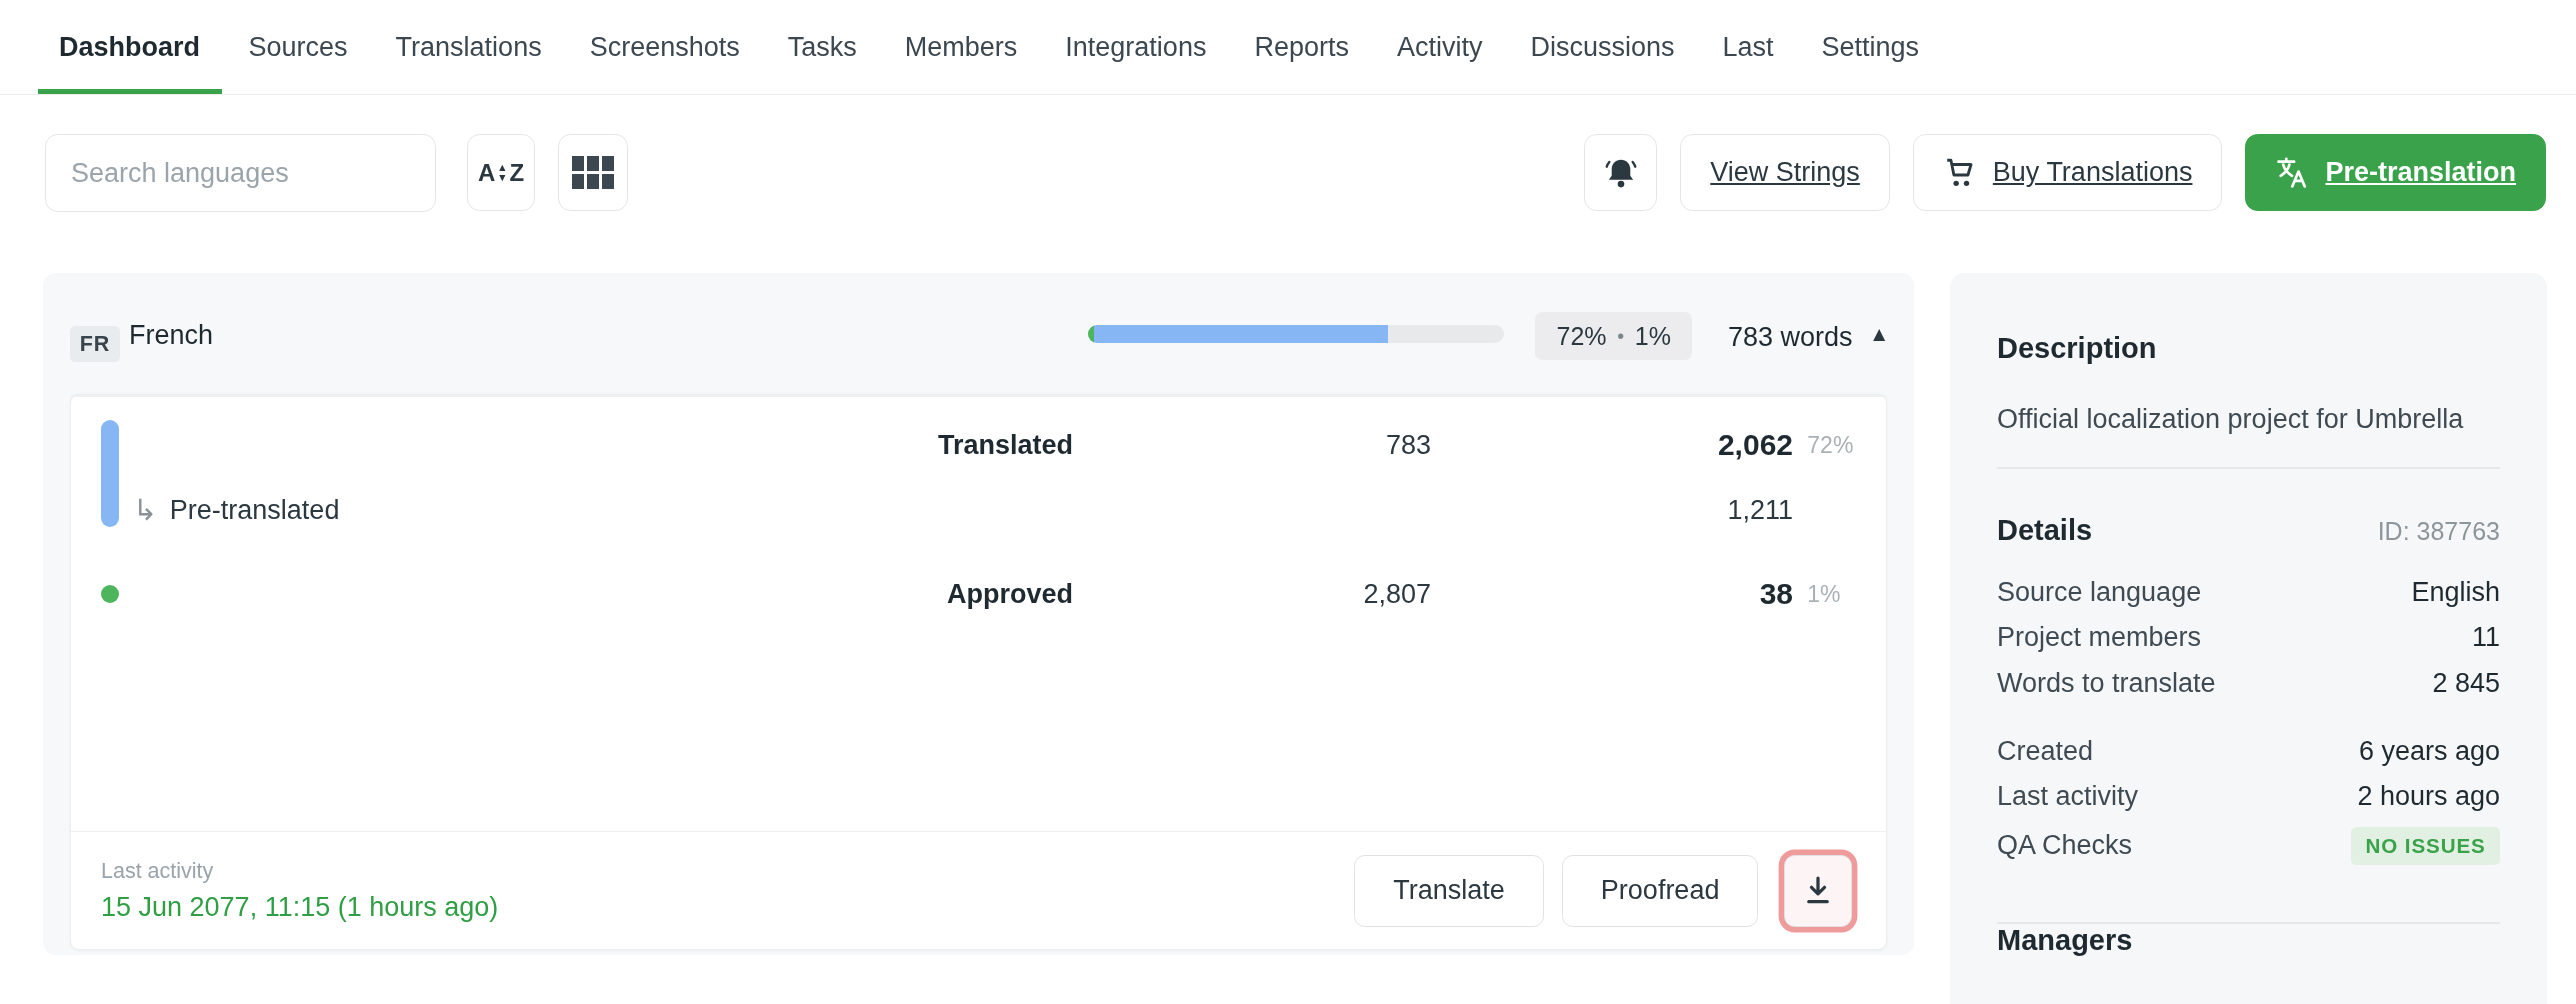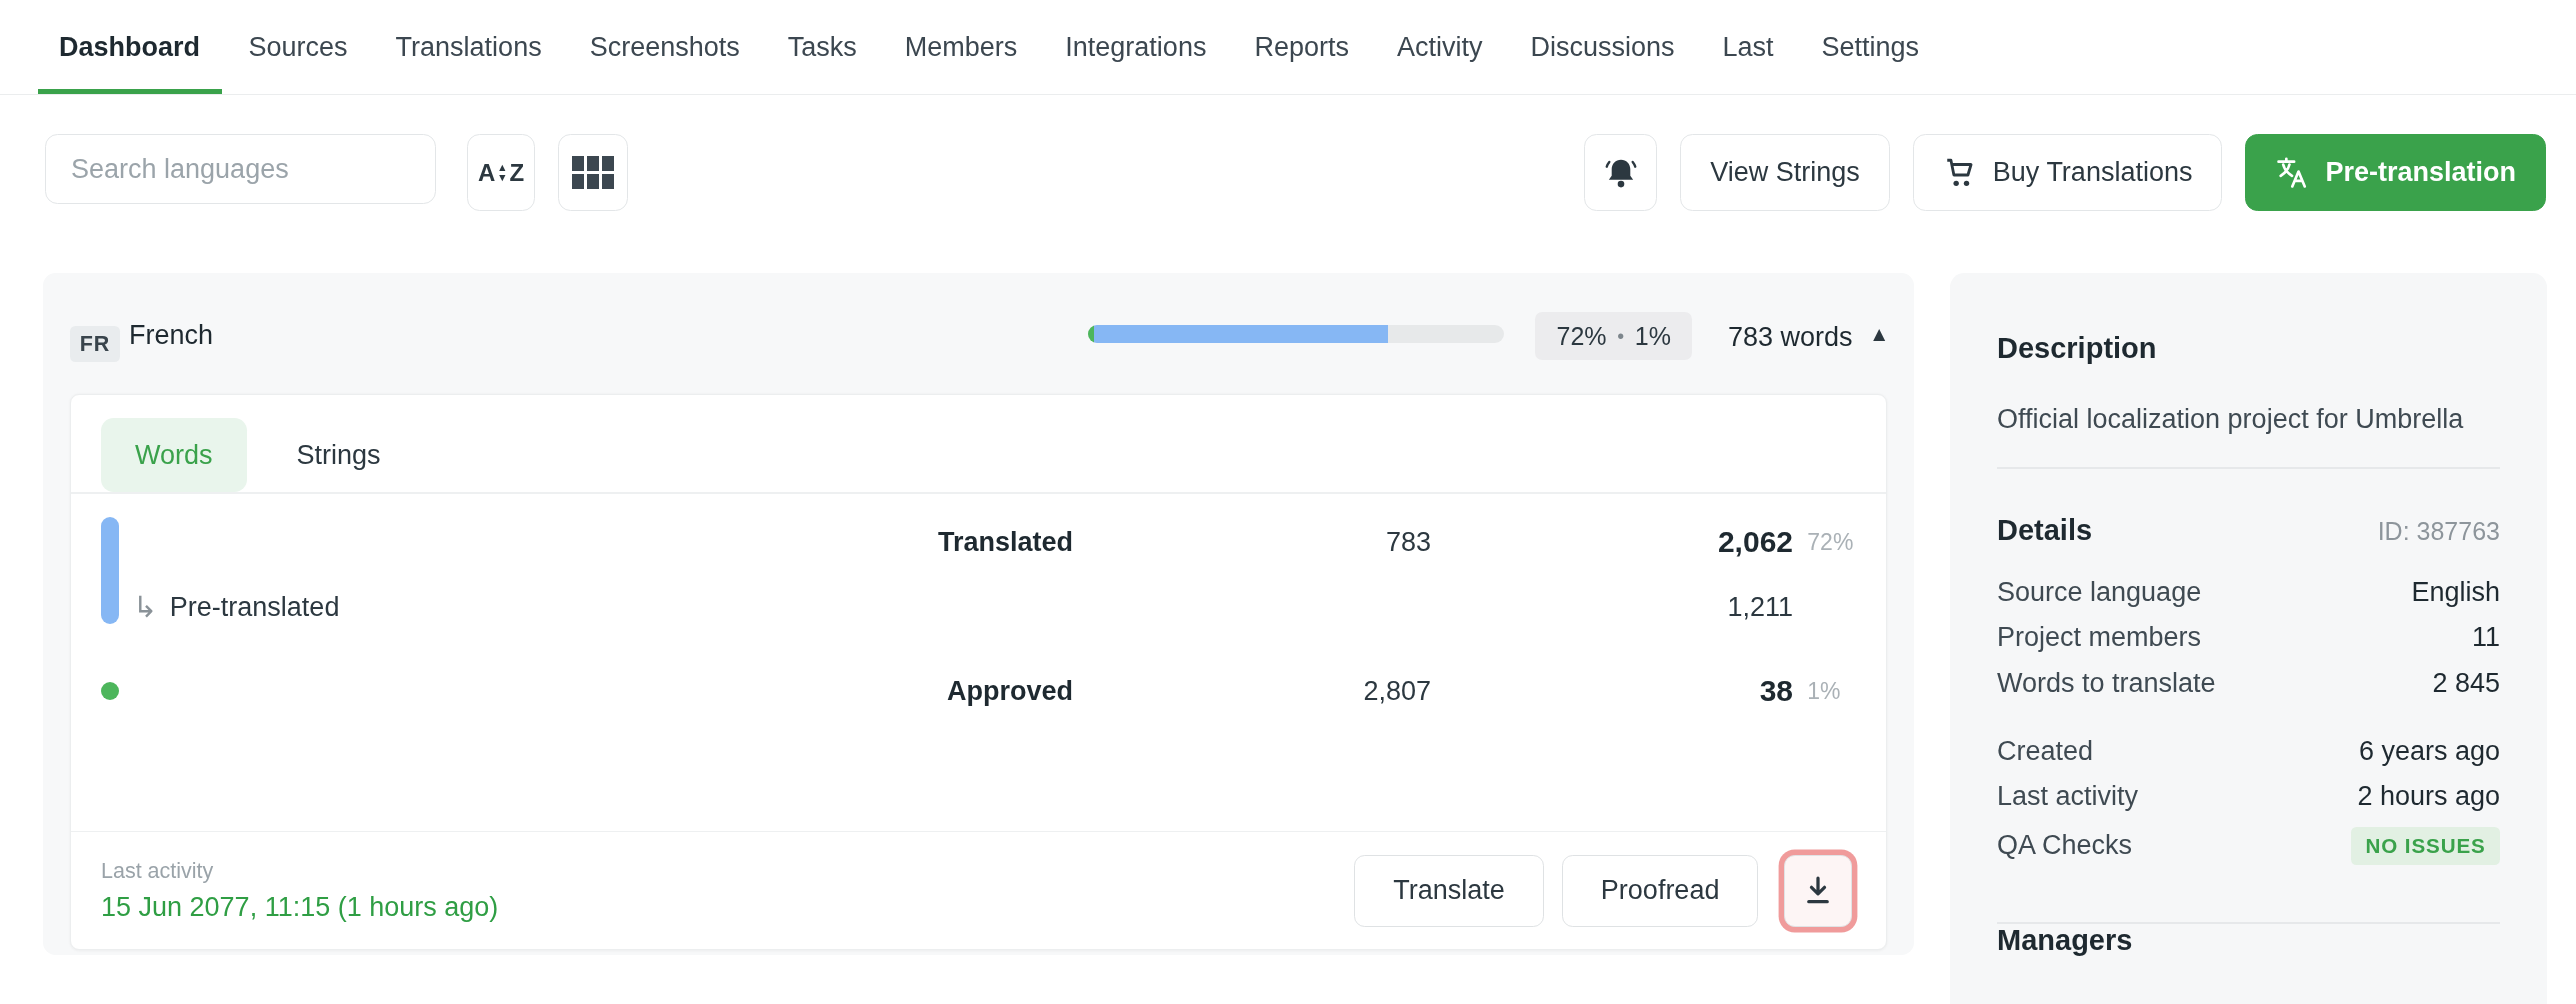--- a/index.html
+++ b/index.html
@@ -11,36 +11,36 @@
 
   
   .navbar { height:95px; border-bottom:1.8px solid #ebedee; display:flex; align-items:stretch; padding-left:59px; }
   .nav-item { display:flex; align-items:center; font-size:27px; color:#3c4750; margin-right:48px;
               border-bottom:5.4px solid transparent; padding-top:5.4px; cursor:pointer; white-space:nowrap; }
   .nav-item.active { color:#1e2930; font-weight:700; border-bottom-color:#3aa24b;
                      padding-left:21.5px; padding-right:21.5px; margin-left:-21.5px; margin-right:27px; }
 
   
   .toolbar { position:absolute; top:134px; left:0; right:0; height:77px; }
-  .search { position:absolute; left:45px; top:0; width:391px; height:70px; border:1.8px solid #e3e6e8;
+  .search { position:absolute; left:45px; top:0; width:391px; height:78px; border:1.8px solid #e3e6e8;
             border-radius:12.5px; font-size:27px; color:#2c3840; padding:0 25px; background:#fff; outline:none;
             font-family:inherit; }
   .search::placeholder { color:#9ba4aa; }
   .icon-btn { position:absolute; top:0; height:77px; border:1.8px solid #e3e6e8; border-radius:12.5px;
               background:#fff; display:flex; align-items:center; justify-content:center; cursor:pointer; }
   .sort-btn { left:467px; width:68px; }
   .grid-btn { left:558px; width:70px; }
   .az { display:flex; align-items:center; font-size:24px; font-weight:700; color:#2c3840; }
   .az .arrows { display:flex; flex-direction:column; font-size:10.7px; line-height:9.8px; margin:0 1.8px; color:#2c3840; }
   .grid-icon { display:grid; grid-template-columns:repeat(3,11.6px); grid-template-rows:repeat(2,14.3px); gap:3.6px; }
   .grid-icon span { background:#3c4750; }
   .right-group { position:absolute; right:30px; top:0; display:flex; gap:23px; height:77px; }
   .btn { height:77px; border:1.8px solid #e3e6e8; border-radius:12.5px; background:#fff; font-size:27px;
          color:#2c3840; display:flex; align-items:center; gap:16px; padding:0 29px; cursor:pointer; white-space:nowrap;
-         font-family:inherit; }
+         font-family:inherit;text-decoration:underline; }
   .btn.square { width:73px; padding:0; justify-content:center; }
   .btn.primary { background:#3aa24b; border-color:#3aa24b; color:#fff; font-weight:600; }
 
   
   .lang-card { position:absolute; left:43px; top:273px; width:1871px; height:682px;
                background:#f7f8f9; border-radius:12.5px; }
   .lang-header { position:relative; height:121px; }
   .lang-badge { position:absolute; left:27px; top:53px; height:36px; padding:0 9.8px; background:#e9ecee;
                 border-radius:5.4px; font-size:21.5px; font-weight:700; color:#39444c; letter-spacing:0.9px;
                 display:flex; align-items:center; }
@@ -195,24 +195,20 @@
       <div class="pct-badge">
         <span>72%</span>
         <span class="dotsep">•</span>
         <span>1%</span>
       </div>
       <span class="words-left">783 words</span>
       <span class="collapse">▲</span>
     </div>
 
     <div class="inner-card">
-      <div class="tabs">
-        <span class="tab-words">Words</span>
-        <span class="tab-strings">Strings</span>
-      </div>
 
 
       <div class="tdivider"></div>
 
       <div class="group">
         <div class="vpill"></div>
         <div class="grid-cols row-main">
           <span class="label-cell">Translated</span>
           <span class="cell-todo">783</span>
           <span class="cell-done">2,062</span>

